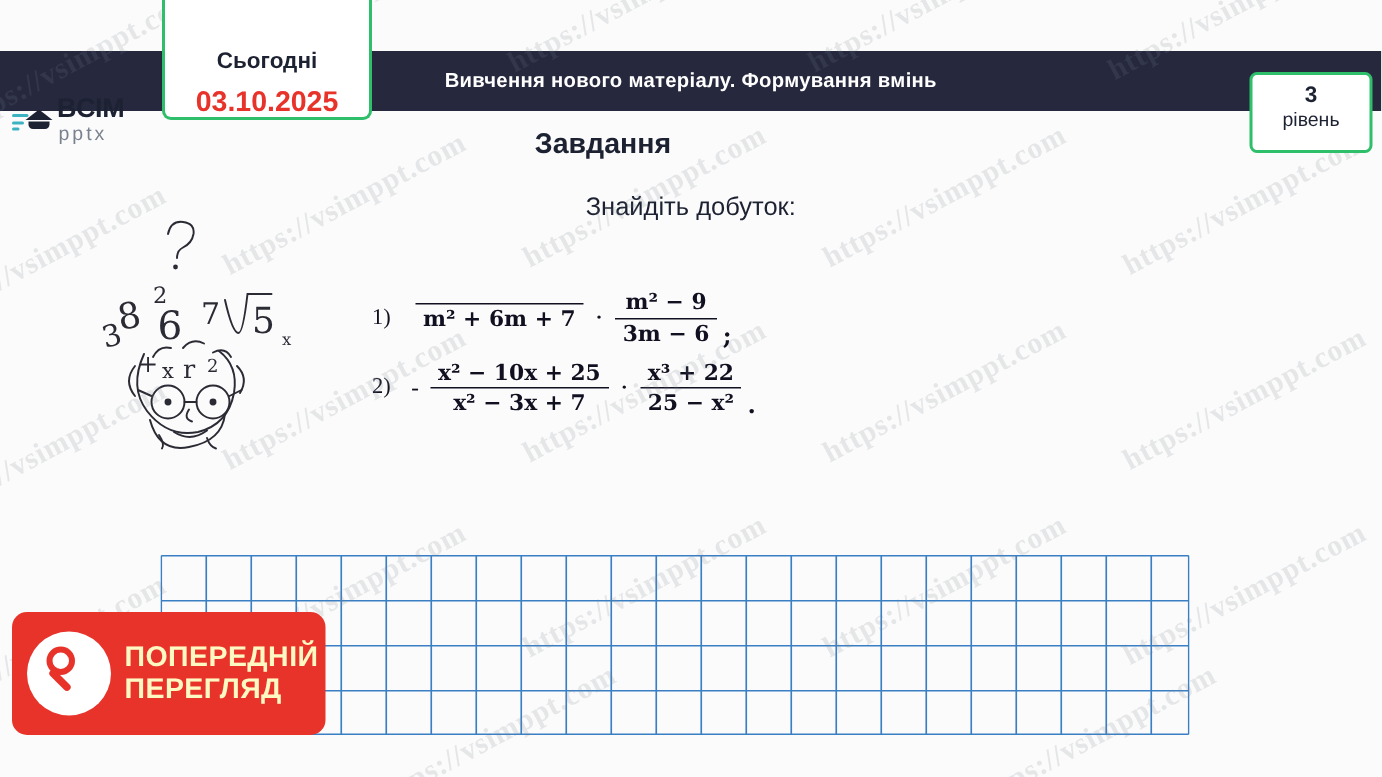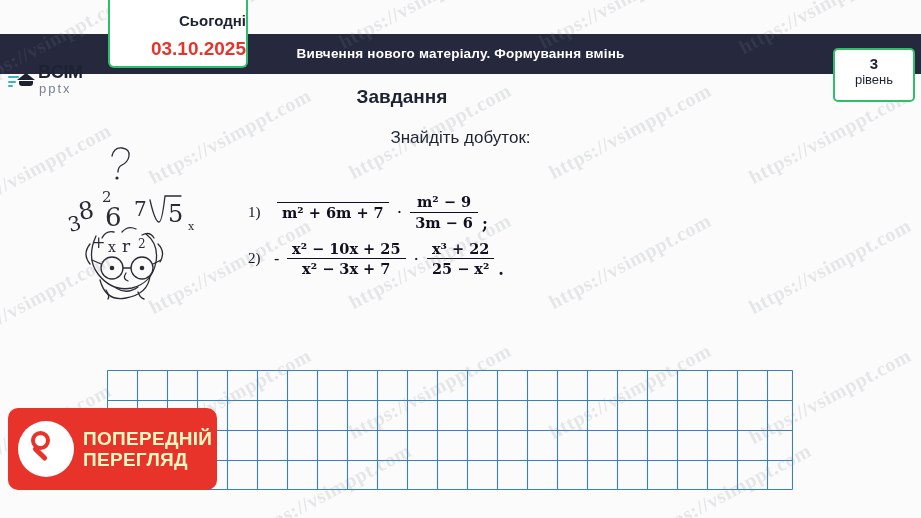--- a/index.html
+++ b/index.html
@@ -129,29 +129,29 @@
     margin-top: 1px;
     margin-left: 1px;
   }
 
   
   .date-badge {
     position: absolute;
     left: 108px;
     top: 0;
     width: 140px;
-    height: 68px;
+    height: 80px;
     background: #ffffff;
     border: 2px solid #2fbf6b;
     border-top: none;
     border-radius: 0 0 6px 6px;
     z-index: 7;
-    text-align: right;
+    text-align: center;
     box-sizing: border-box;
-    padding-top: 12px;
+    padding-top: 32px;
   }
   .date-badge .today {
     font-size: 15px;
     font-weight: bold;
     color: #1d2233;
   }
   .date-badge .date {
     font-size: 19px;
     font-weight: bold;
     color: #e8332a;

